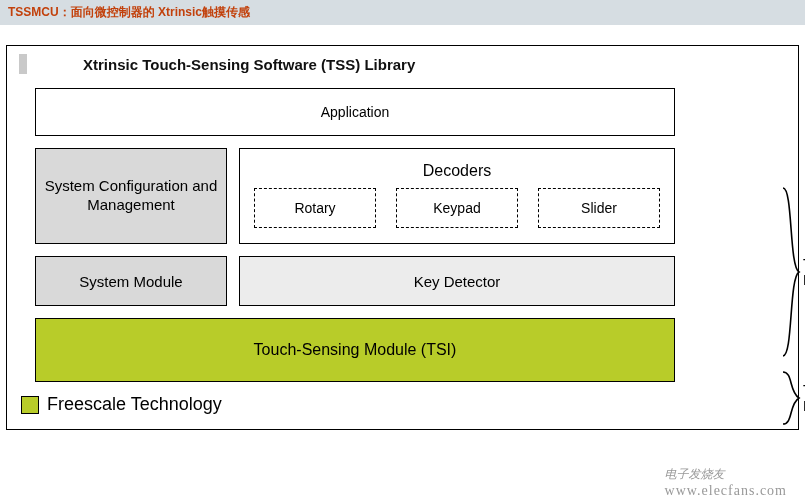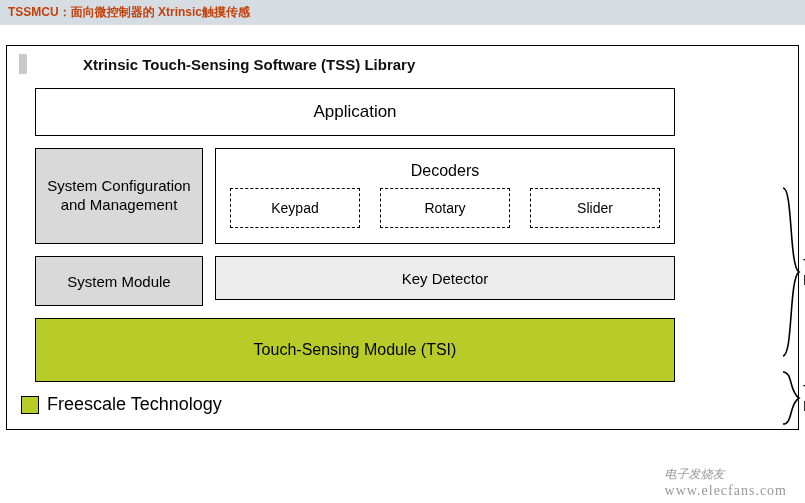--- a/index.html
+++ b/index.html
@@ -48,31 +48,31 @@
     align-items: center;
     justify-content: center;
     font-size: 15px;
     color: #000;
   }
   .app-block {
     height: 48px;
     width: 640px;
     margin-bottom: 12px;
     background: #fff;
-    font-size: 17px;
+    font-size: 14px;
   }
   .mid-rows {
     width: 640px;
   }
   .row {
     display: flex;
     gap: 12px;
     margin-bottom: 12px;
   }
-  .left-col { width: 168px; }
+  .left-col { width: 192px; }
   .right-col { flex: 1; }
   .syscfg {
     height: 96px;
     background: #d9d9d9;
     flex-direction: column;
     font-size: 15px;
     line-height: 1.25;
   }
   .decoders-wrap {
     height: 96px;
@@ -98,21 +98,21 @@
     display: flex;
     align-items: center;
     justify-content: center;
     font-size: 14px;
   }
   .syssetup {
     height: 50px;
     background: #d9d9d9;
   }
   .keydet {
-    height: 44px;
+    height: 50px;
     background: #ececec;
   }
   .tsi-block {
     width: 640px;
     height: 64px;
     background: #b8cc29;
     font-size: 16px;
   }
   
   .bracket {
@@ -185,22 +185,22 @@
   </div>
 
   <div class="mid-rows">
     <div class="row">
       <div class="block syscfg left-col">
         <span>System Configuration and Management</span>
       </div>
       <div class="block decoders-wrap right-col">
         <div class="decoders-label">Decoders</div>
         <div class="decoder-items">
+          <div class="decoder-box">Rotary</div>
           <div class="decoder-box">Keypad</div>
-          <div class="decoder-box">Rotary</div>
           <div class="decoder-box">Slider</div>
         </div>
       </div>
     </div>
     <div class="row">
       <div class="block syssetup left-col">
         <span>System Module</span>
       </div>
       <div class="block keydet right-col">
         <span>Key Detector</span>

